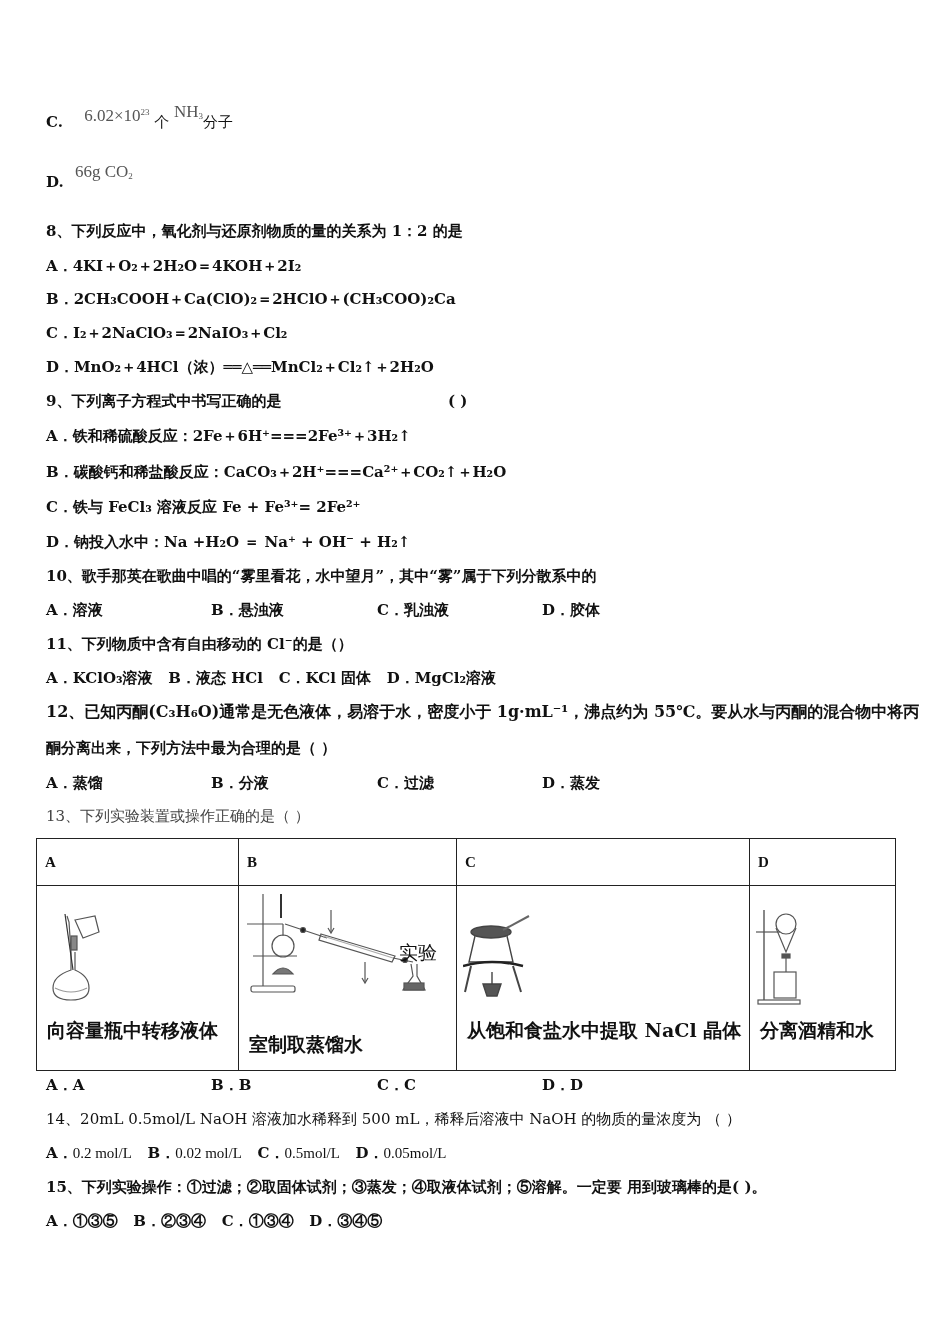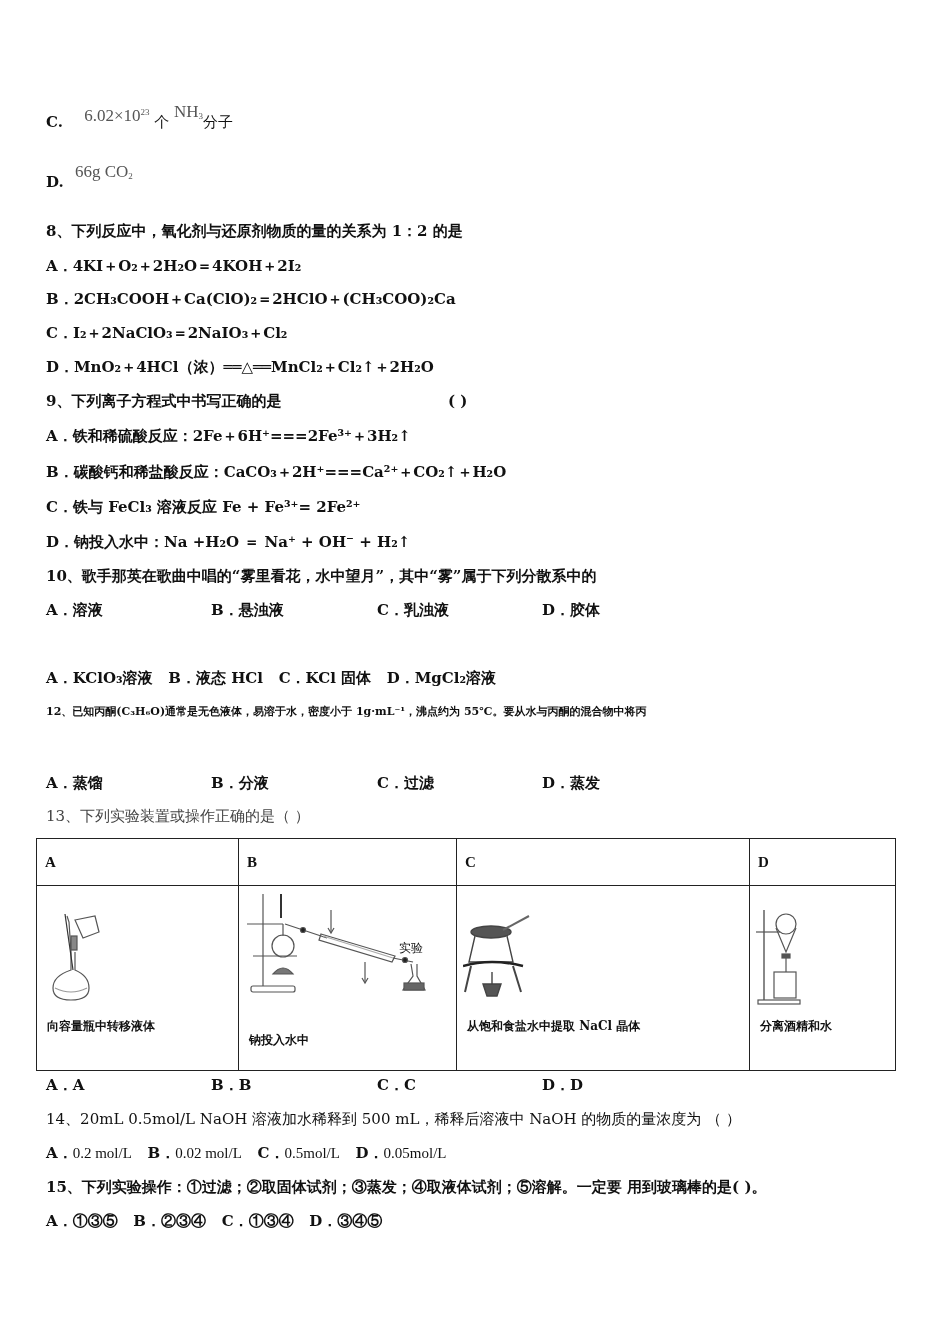--- a/index.html
+++ b/index.html
@@ -9,21 +9,21 @@
   .line { position: absolute; left: 46px; font-size: 15px; font-weight: bold; white-space: nowrap; line-height: 20px; }
   .opt { display: inline-block; }
   .gray { color: #555; font-weight: normal; font-family: "Liberation Serif", serif; }
   sub { font-size: 9px; vertical-align: -2px; line-height: 0; }
   sup { font-size: 9px; vertical-align: 6px; line-height: 0; }
   .mono { font-family: Liberation Serif, serif; font-weight: normal; }
   table.apparatus { position: absolute; left: 36px; top: 838px; border-collapse: collapse; }
   table.apparatus td { border: 1.5px solid #222; vertical-align: top; padding: 0 8px; font-size: 15px; font-weight: bold; }
   table.apparatus tr.head td { height: 46px; vertical-align: middle; font-family: "Liberation Serif", serif; }
   table.apparatus tr.body td { height: 184px; position: relative; }
-  .cell-caption { position: absolute; left: 10px; font-size: 12px; font-weight: bold; white-space: nowrap; }
+  .cell-caption { position: absolute; left: 10px; font-size: 19px; font-weight: bold; white-space: nowrap; }
   .fig { position: absolute; }
 </style>
 </head>
 <body>
 
 <div class="page">
 
   <div class="line" style="top:112px;">
     <span>C.</span>
     <span class="gray" style="font-size:17px; position:relative; top:-6px; margin-left:16px;"><span>6.02×10</span><sup>23</sup></span><span style="font-weight:normal;"> 个 </span><span class="gray" style="font-size:17px; position:relative; top:-10px;"><span>NH</span><sub>3</sub></span><span style="font-weight:normal;">分子</span>
@@ -46,28 +46,30 @@
   <div class="line" style="top:532px;"><span>D．</span><span>钠投入水中：Na +H₂O ＝ Na⁺ + OH⁻ + H₂↑</span></div>
 
   <div class="line" style="top:566px;"><span>10、歌手那英在歌曲中唱的“雾里看花，水中望月”，其中“雾”属于下列分散系中的</span></div>
   <div class="line" style="top:600px; width:700px;">
     <span class="opt" style="position:absolute; left:0;"><span>A．</span><span>溶液</span></span>
     <span class="opt" style="position:absolute; left:165px;"><span>B．</span><span>悬浊液</span></span>
     <span class="opt" style="position:absolute; left:331px;"><span>C．</span><span>乳浊液</span></span>
     <span class="opt" style="position:absolute; left:496px;"><span>D．</span><span>胶体</span></span>
   </div>
 
+  <div class="line" style="top:634px;"><span>11、下列物质中含有自由移动的 Cl⁻的是（）</span></div>
   <div class="line" style="top:668px;">
     <span><span>A．</span><span>KClO₃溶液</span></span>&nbsp;&nbsp;
     <span><span>B．</span><span>液态 HCl</span></span>&nbsp;&nbsp;
     <span><span>C．</span><span>KCl 固体</span></span>&nbsp;&nbsp;
     <span><span>D．</span><span>MgCl₂溶液</span></span>
   </div>
 
-  <div class="line" style="top:702px; font-size:11px;"><span>12、已知丙酮(C₃H₆O)通常是无色液体，易溶于水，密度小于 1g·mL⁻¹，沸点约为 55℃。要从水与丙酮的混合物中将丙</span></div>
+  <div class="line" style="top:702px; font-size:16px;"><span>12、已知丙酮(C₃H₆O)通常是无色液体，易溶于水，密度小于 1g·mL⁻¹，沸点约为 55℃。要从水与丙酮的混合物中将丙</span></div>
+  <div class="line" style="top:738px;"><span>酮分离出来，下列方法中最为合理的是（   ）</span></div>
   <div class="line" style="top:773px; width:700px;">
     <span class="opt" style="position:absolute; left:0;"><span>A．</span><span>蒸馏</span></span>
     <span class="opt" style="position:absolute; left:165px;"><span>B．</span><span>分液</span></span>
     <span class="opt" style="position:absolute; left:331px;"><span>C．</span><span>过滤</span></span>
     <span class="opt" style="position:absolute; left:496px;"><span>D．</span><span>蒸发</span></span>
   </div>
 
   <div class="line" style="top:806px; font-weight:normal; color:#444;"><span>13、下列实验装置或操作正确的是（     ）</span></div>
 
   <table class="apparatus">
@@ -110,21 +112,21 @@
                 <path d="M81 38 L84 43 L87 38"></path>
             <line x1="118" y1="72" x2="118" y2="92"></line>
                 <path d="M115 88 L118 93 L121 88"></path>
             <line x1="146" y1="68" x2="166" y2="72"></line>
             <circle cx="158" cy="70" r="2.5" fill="#222"></circle>
             <path d="M164 74 L166 86 L156 100 L178 100 L170 86 L170 74"></path>
             <rect x="157" y="93" width="20" height="7" fill="#666"></rect>
           </g>
         </svg>
         <div class="cell-caption" style="left:160px; top:54px; font-weight:normal;">实验</div>
-        <div class="cell-caption" style="top:146px;">钠投入水中</div>
+        <div class="cell-caption" style="top:146px;">室制取蒸馏水</div>
       </td>
       <td>
         <svg class="fig" style="left:6px; top:26px;" width="72" height="86">
           <g fill="none" stroke="#444" stroke-width="1.4">
             <ellipse cx="28" cy="20" rx="20" ry="6" fill="#555"></ellipse>
             <line x1="40" y1="18" x2="66" y2="4" stroke="#666" stroke-width="2"></line>
             <path d="M12 24 L6 50 L50 50 L44 24"></path>
             <path d="M0 54 Q28 46 60 54" stroke-width="2.5" stroke="#222"></path>
             <line x1="8" y1="54" x2="2" y2="80" stroke-width="2"></line>
             <line x1="50" y1="54" x2="58" y2="80" stroke-width="2"></line>

